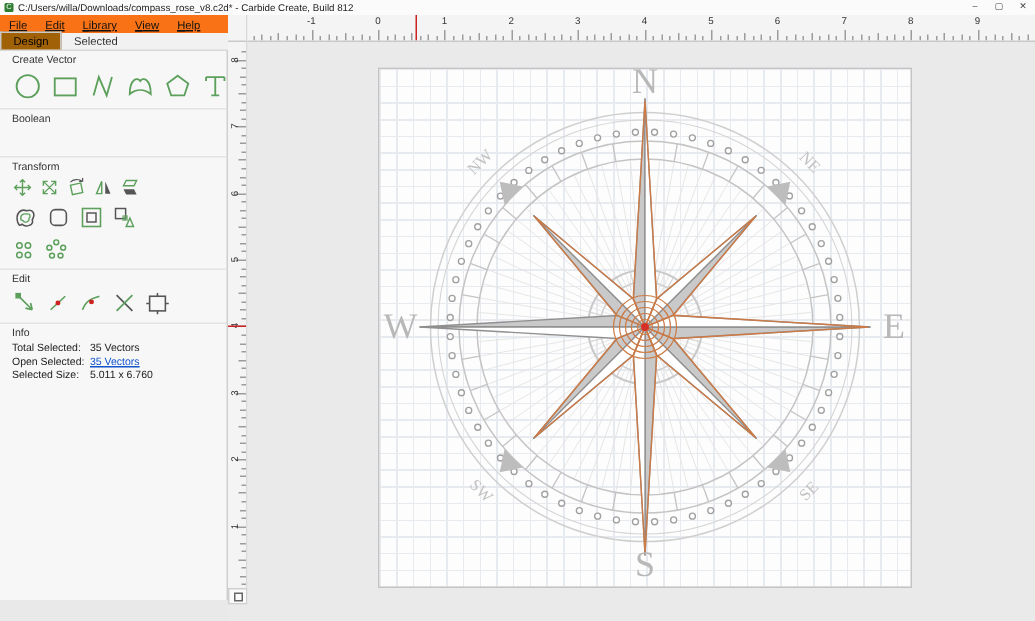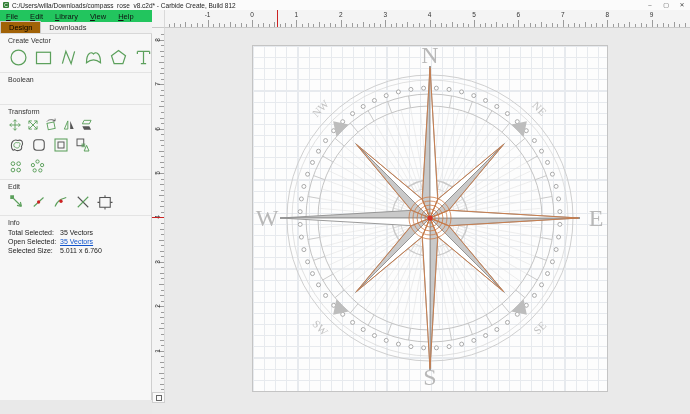--- a/index.html
+++ b/index.html
@@ -6,22 +6,22 @@
   #app{position:relative;width:690px;height:414px;background:#eaeaea;overflow:hidden;
        font-family:"Liberation Sans",sans-serif;-webkit-font-smoothing:antialiased;}
   
   #titlebar{position:absolute;left:0;top:0;width:690px;height:10px;background:#fbfbfb;
             border-bottom:1px solid #e3e3e3;display:flex;align-items:center;font-size:6.5px;color:#222;}
   #appicon{width:6px;height:6px;background:#2f7d32;color:#fff;font-size:5px;line-height:6px;
            text-align:center;margin:0 3px;border-radius:1px;flex:0 0 auto;}
   #title{flex:1 1 auto;white-space:nowrap;overflow:hidden;}
   .winbtn{width:16px;height:10px;text-align:center;font-size:6px;line-height:10px;color:#444;flex:0 0 auto;}
   
-  #menubar{position:absolute;left:0;top:10px;width:152px;height:12px;background:#22c55e;
-           display:flex;align-items:center;font-size:7.5px;color:#111;}
+  #menubar{position:absolute;left:0;top:10px;width:152px;height:12px;background:#f97316;
+           display:flex;align-items:center;font-size:7.5px;color:#111;text-decoration:underline;}
   .menu-item{padding:0 6px;}
   .menu-item u{text-decoration:underline;}
   
   #tabsrow{position:absolute;left:0;top:22px;width:152px;height:11px;background:#f1f1f1;
            display:flex;align-items:flex-end;font-size:7.5px;color:#333;border-bottom:1px solid #d8d8d8;}
   .tab{padding:1px 8px;height:9px;line-height:9px;}
   .tab.active{background:#a16207;border:1px solid #c9c9c9;border-bottom:none;color:#000;}
   
   #sidebar{position:absolute;left:0;top:34px;width:151px;height:366px;background:#f7f7f7;
            border-right:1px solid #cfcfcf;font-size:7px;color:#333;}
@@ -78,21 +78,21 @@
   <div id="menubar">
       <span class="menu-item"><u>F</u>ile</span>
       <span class="menu-item"><u>E</u>dit</span>
       <span class="menu-item"><u>L</u>ibrary</span>
       <span class="menu-item"><u>V</u>iew</span>
       <span class="menu-item"><u>H</u>elp</span>
     </div>
 
   <div id="tabsrow">
     <div class="tab active">Design</div>
-    <div class="tab">Downloads</div>
+    <div class="tab">Selected</div>
   </div>
 
   <div id="sidebar">
 
     <div class="side-section">
       <div class="side-title">Create Vector</div>
       <div class="toolrow">
         <span class="tool">
           <svg width="21" height="21" viewBox="0 0 24 24" fill="none" stroke="#5ca05c" stroke-width="1.4">
             <circle cx="12" cy="12" r="8.5"></circle>

